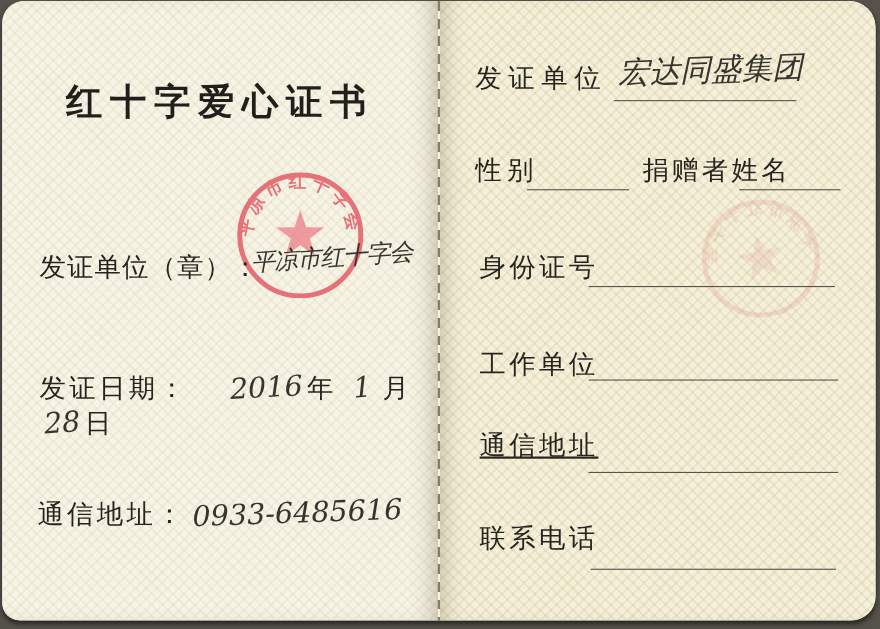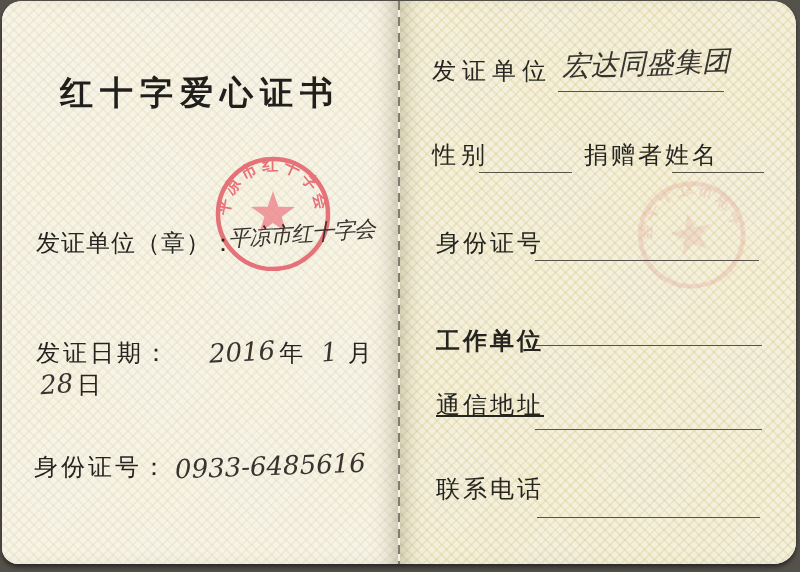--- a/index.html
+++ b/index.html
@@ -59,21 +59,21 @@
         <span class="label" style="letter-spacing:3px;">发证日期：</span>
         <span class="hand" style="font-size:26px;margin-left:34px;transform:rotate(-3deg);">2016</span>
         <span class="printed-suffix">年</span>
         <span class="hand" style="font-size:26px;margin-left:14px;transform:rotate(-5deg);">1</span>
         <span class="printed-suffix" style="margin-left:6px;">月</span>
         <span class="hand" style="font-size:26px;margin-left:4px;transform:rotate(-4deg);">28</span>
         <span class="printed-suffix">日</span>
       </div>
 
       <div class="abs" style="left:32px;top:450px;">
-        <span class="label" style="letter-spacing:3px;">身份证号：</span>
+        <span class="label" style="letter-spacing:3px;">通信地址：</span>
         <span class="hand" style="font-size:26px;margin-left:2px;transform:rotate(-2deg);">0933-6485616</span>
       </div>
     </div>
 
     <div class="spine"></div>
 
     <div class="page page-right">
 
       <div class="abs stampwrap stamp-faint" style="left:228px;top:176px;">
         <svg width="112" height="112" viewBox="0 0 120 120">
@@ -91,21 +91,21 @@
       <div class="uline" style="left:158px;top:90px;width:166px;"></div>
 
       <div class="abs label" style="left:32px;top:138px;letter-spacing:5px;">性别</div>
       <div class="uline" style="left:79px;top:171px;width:93px;"></div>
       <div class="abs label" style="left:184px;top:138px;letter-spacing:3px;">捐赠者姓名</div>
       <div class="uline" style="left:272px;top:171px;width:92px;"></div>
 
       <div class="abs label" style="left:36px;top:226px;letter-spacing:3px;">身份证号</div>
       <div class="uline" style="left:135px;top:259px;width:224px;"></div>
 
-      <div class="abs label" style="left:36px;top:324px;letter-spacing:3px;font-weight:bold;">工作单位</div>
+      <div class="abs label" style="left:36px;top:314px;letter-spacing:3px;">工作单位</div>
       <div class="uline" style="left:135px;top:344px;width:227px;"></div>
 
       <div class="abs label" style="left:36px;top:388px;letter-spacing:3px;text-decoration:underline;">通信地址</div>
       <div class="uline" style="left:135px;top:428px;width:227px;"></div>
 
       <div class="abs label" style="left:36px;top:472px;letter-spacing:3px;">联系电话</div>
       <div class="uline" style="left:137px;top:516px;width:223px;"></div>
     </div>
 
   </div>

